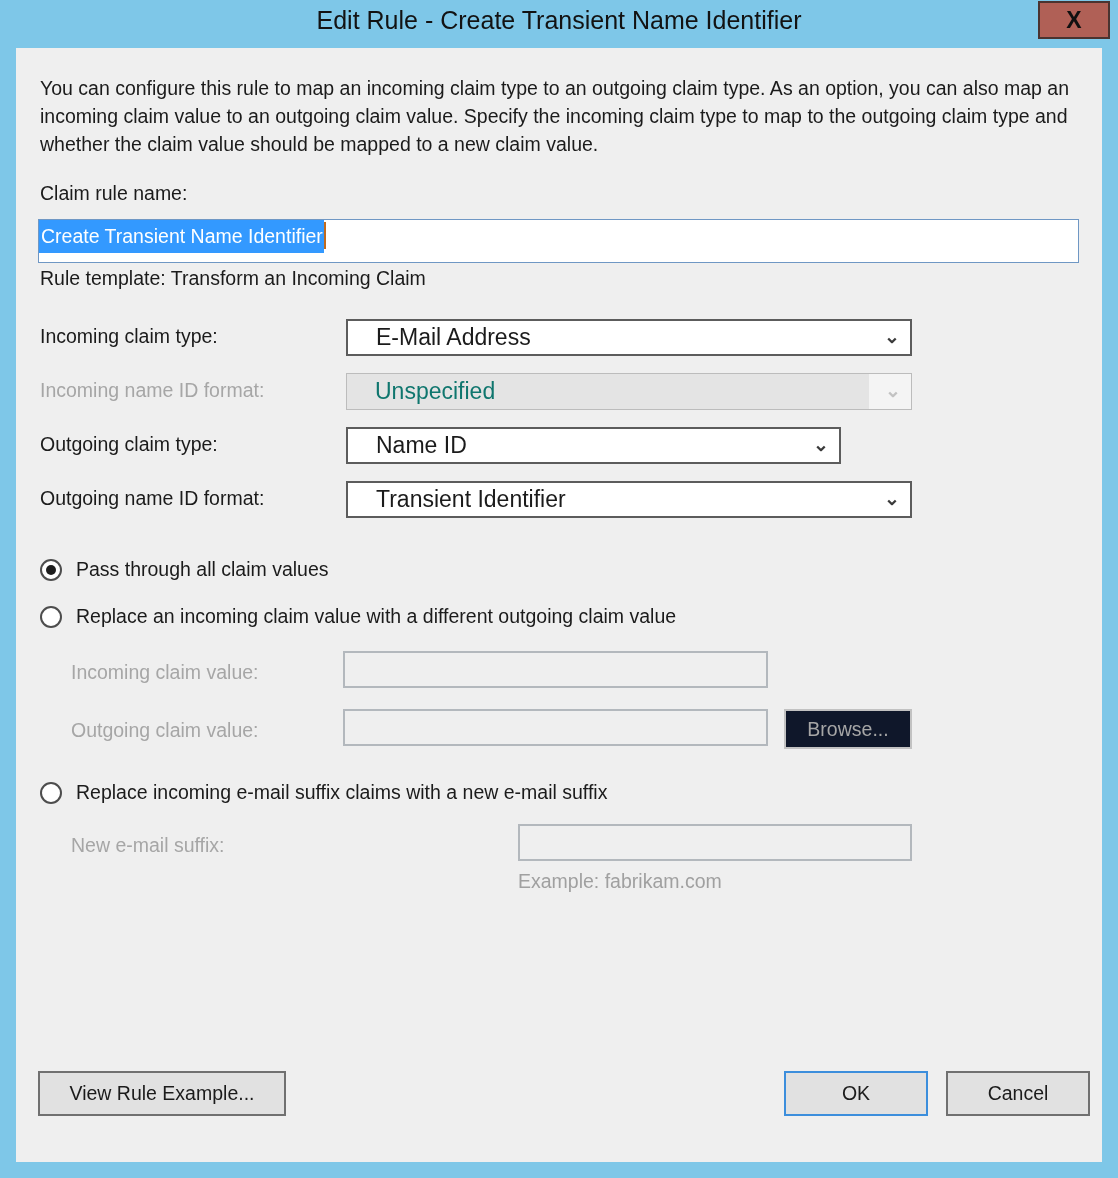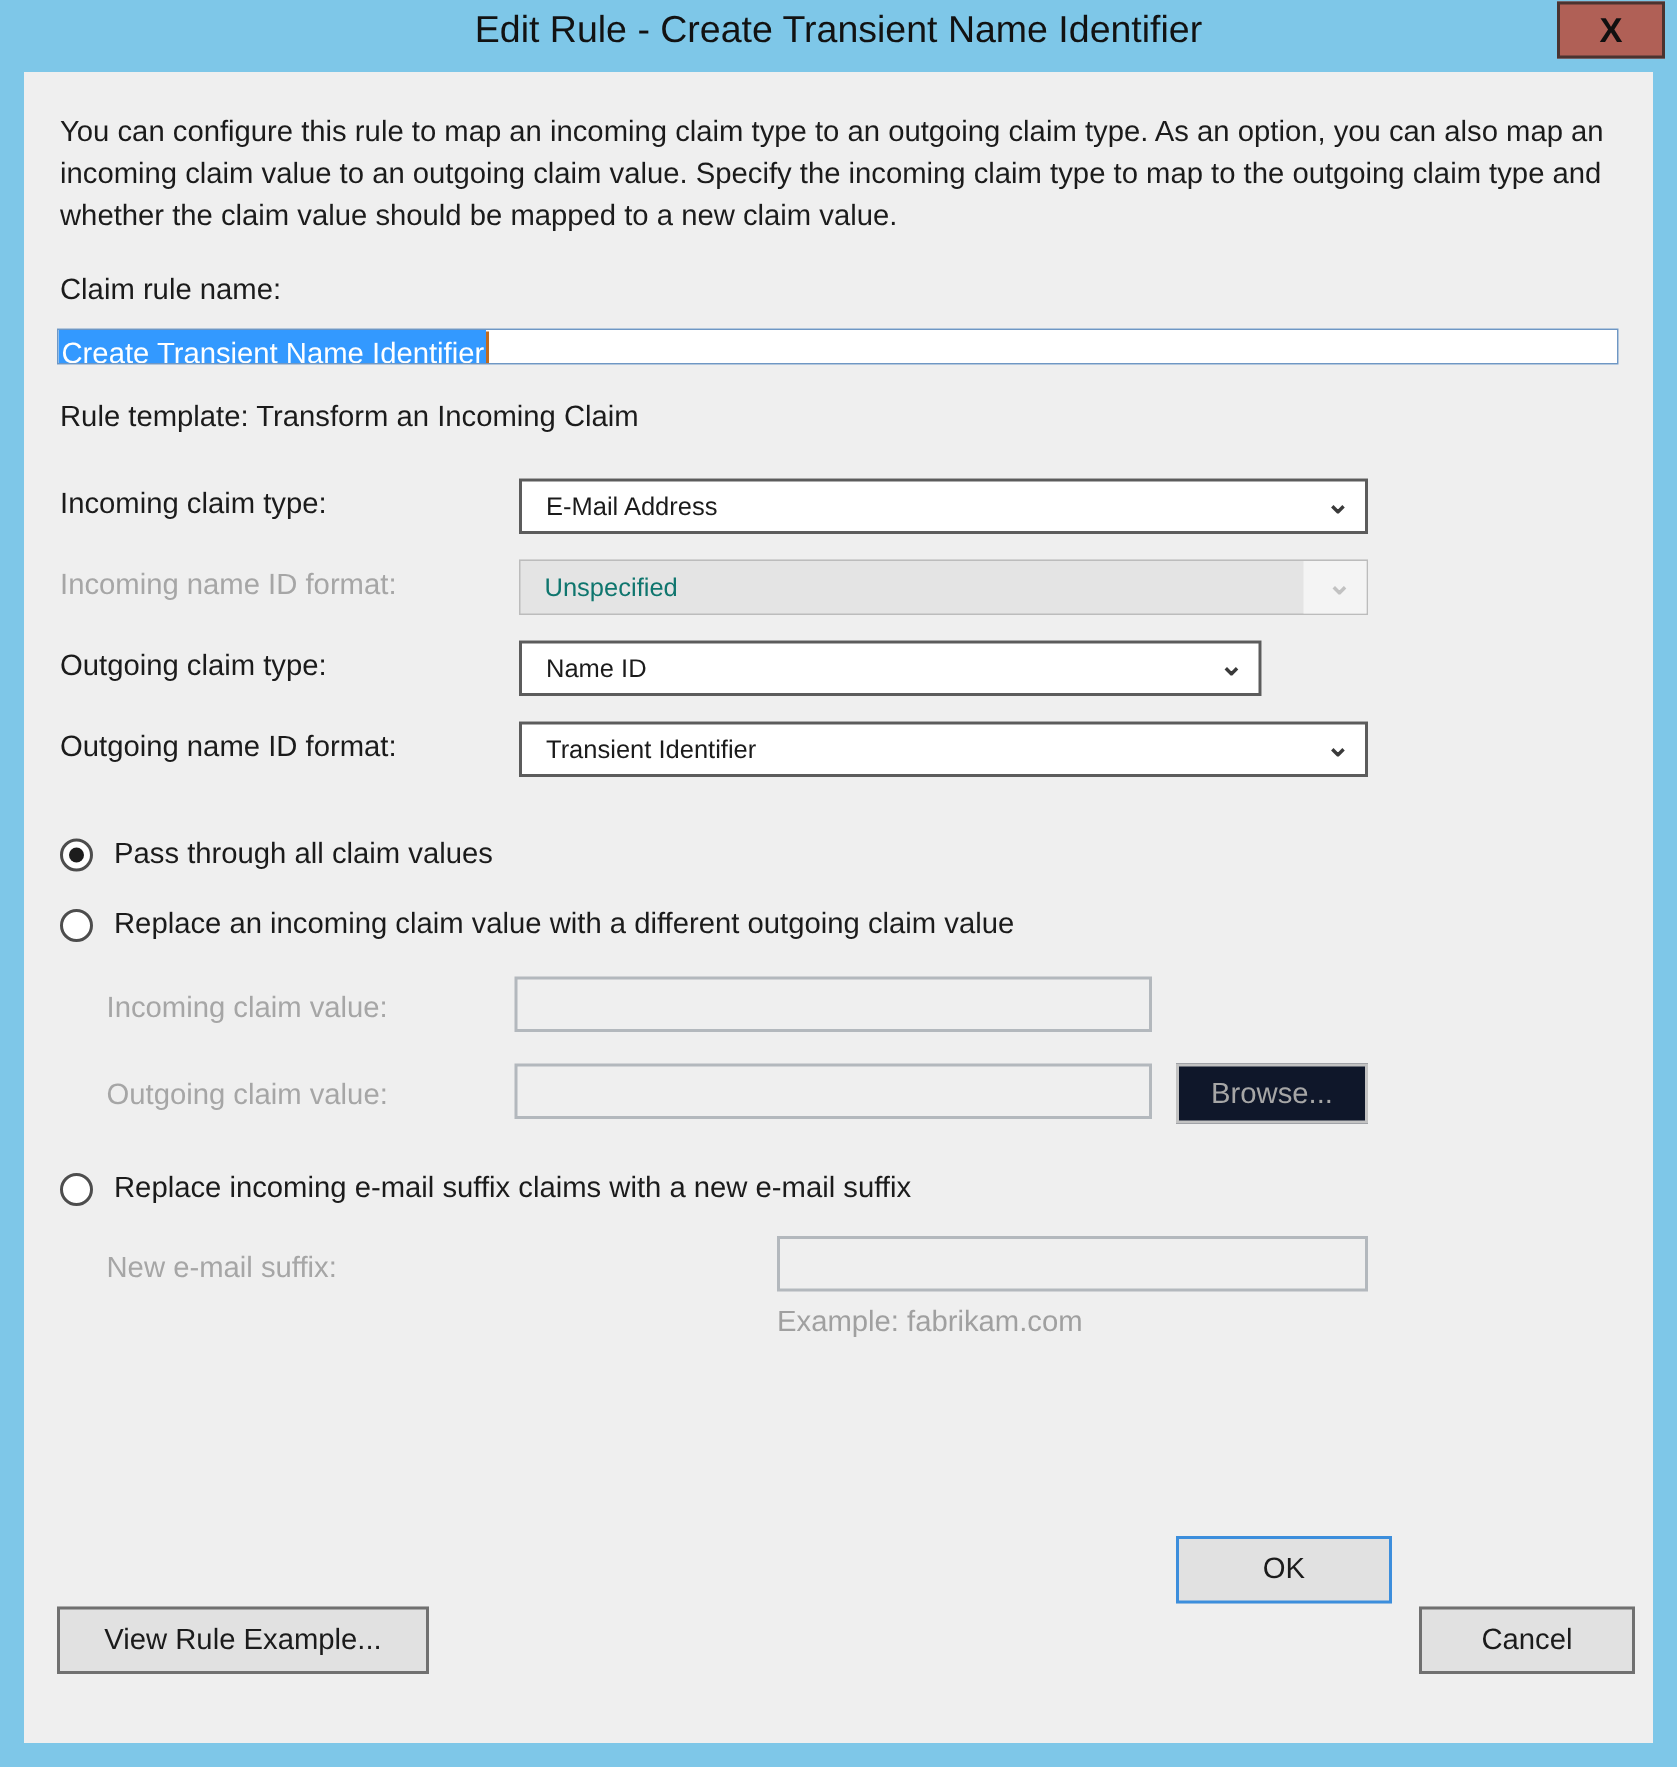--- a/index.html
+++ b/index.html
@@ -90,21 +90,21 @@
   .label.disabled {
     color: #a6a6a6;
   }
 
   
   .rulename-input {
     position: absolute;
     left: 22px;
     top: 171px;
     width: 1041px;
-    height: 24px;
+    height: 44px;
     background: #ffffff;
     border: 1px solid #6f97c4;
     box-sizing: border-box;
     overflow: hidden;
   }
   .rulename-sel {
     display: inline-block;
     background: #3399ff;
     color: #ffffff;
     font-size: 19.5px;
@@ -124,25 +124,25 @@
   
   .combo {
     position: absolute;
     height: 37px;
     background: #ffffff;
     border: 2px solid #5c5c5c;
     box-sizing: border-box;
   }
   .combo .combo-text {
     position: absolute;
-    left: 16px;
+    left: 28px;
     top: 0;
     height: 33px;
     line-height: 33px;
-    font-size: 17px;
+    font-size: 23px;
     color: #1b1b1b;
     white-space: nowrap;
   }
   .combo .chev {
     position: absolute;
     right: 10px;
     top: 0;
     height: 33px;
     line-height: 31px;
     font-size: 19px;
@@ -300,17 +300,17 @@
     <div class="radio-row" style="left:24px; top:733px;">
       <span class="radio"></span>
       <span class="radio-label">Replace incoming e-mail suffix claims with a new e-mail suffix</span>
     </div>
 
     <div class="label disabled" style="left:55px; top:786px;">New e-mail suffix:</div>
     <div class="tbox" style="left:502px; top:776px; width:394px;"></div>
     <div class="example-text" style="left:502px; top:822px;">Example: fabrikam.com</div>
 
     <div class="btn" style="left:22px; top:1023px; width:248px; height:45px; line-height:41px;">View Rule Example...</div>
-    <div class="btn focused" style="left:768px; top:976px; width:144px; height:45px; line-height:41px;">OK</div>
+    <div class="btn focused" style="left:768px; top:1023px; width:144px; height:45px; line-height:41px;">OK</div>
     <div class="btn" style="left:930px; top:1023px; width:144px; height:45px; line-height:41px;">Cancel</div>
 
   </div>
 </div>
 
 </body></html>

